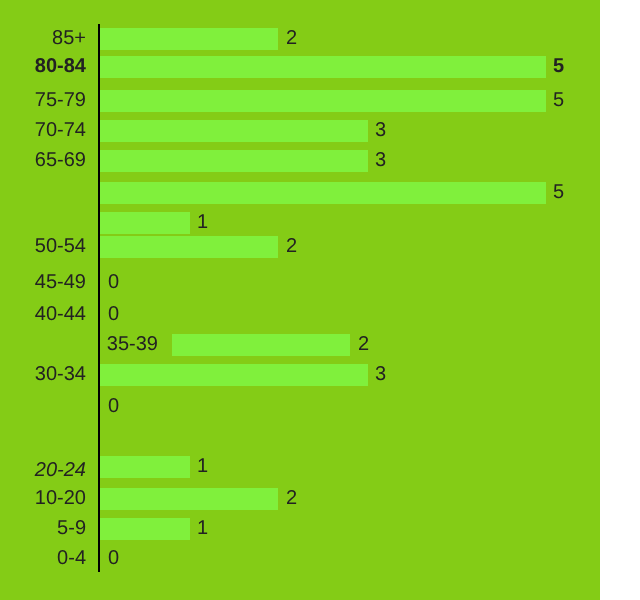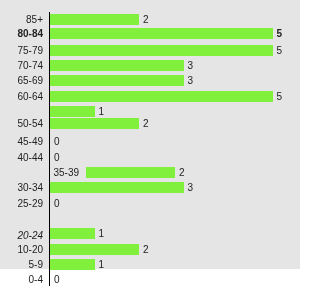--- a/index.html
+++ b/index.html
@@ -9,22 +9,22 @@
   }
   body {
     width: 300px;
     height: 300px;
     font-family: "Liberation Sans", sans-serif;
     overflow: hidden;
   }
   #chart-root {
     position: relative;
     width: 300px;
-    height: 269px;
-    background: #e5e5e5;
+    height: 300px;
+    background: #84cc16;
   }
   .plot-area {
     position: absolute;
     left: 0;
     top: 0;
     width: 300px;
     height: 300px;
   }
   
   .axis-line {
@@ -110,21 +110,20 @@
           <span class="bar-value" style="left: 187.5px;">3</span>
         </div>
         <div class="row" style="top: 73.2px;">
           <span class="row-label">65-69</span>
           <span class="bar-wrap" style="width: 133.5px;">
             <span class="bar" style="width: 133.5px; background: rgb(128, 240, 60);"></span>
           </span>
           <span class="bar-value" style="left: 187.5px;">3</span>
         </div>
         <div class="row" style="top: 88.5px;">
-          <span class="row-label">60-64</span>
           <span class="bar-wrap" style="width: 222.5px;">
             <span class="bar" style="width: 222.5px; background: rgb(128, 240, 60);"></span>
           </span>
           <span class="bar-value" style="left: 276.5px;">5</span>
         </div>
         <div class="row" style="top: 103.8px;">
           <span class="bar-wrap" style="width: 44.5px;">
             <span class="bar" style="width: 44.5px; background: rgb(128, 240, 60);"></span>
           </span>
           <span class="bar-value" style="left: 98.5px;">1</span>
@@ -152,21 +151,20 @@
           <span class="bar-value" style="left: 143px;">2</span>
         </div>
         <div class="row" style="top: 180.3px;">
           <span class="row-label">30-34</span>
           <span class="bar-wrap" style="width: 133.5px;">
             <span class="bar" style="width: 133.5px; background: rgb(128, 240, 60);"></span>
           </span>
           <span class="bar-value" style="left: 187.5px;">3</span>
         </div>
         <div class="row" style="top: 195.6px;">
-          <span class="row-label">25-29</span>
           <span class="bar-value" style="left: 54px;">0</span>
         </div>
         <div class="row" style="top: 228px; font-style: italic;">
           <span class="row-label">20-24</span>
           <span class="bar-value" style="left: 54px;">0</span>
         </div>
         <div class="row" style="top: 226.2px;">
           <span class="bar-wrap" style="width: 44.5px;">
             <span class="bar" style="width: 44.5px; background: rgb(128, 240, 60);"></span>
           </span>

